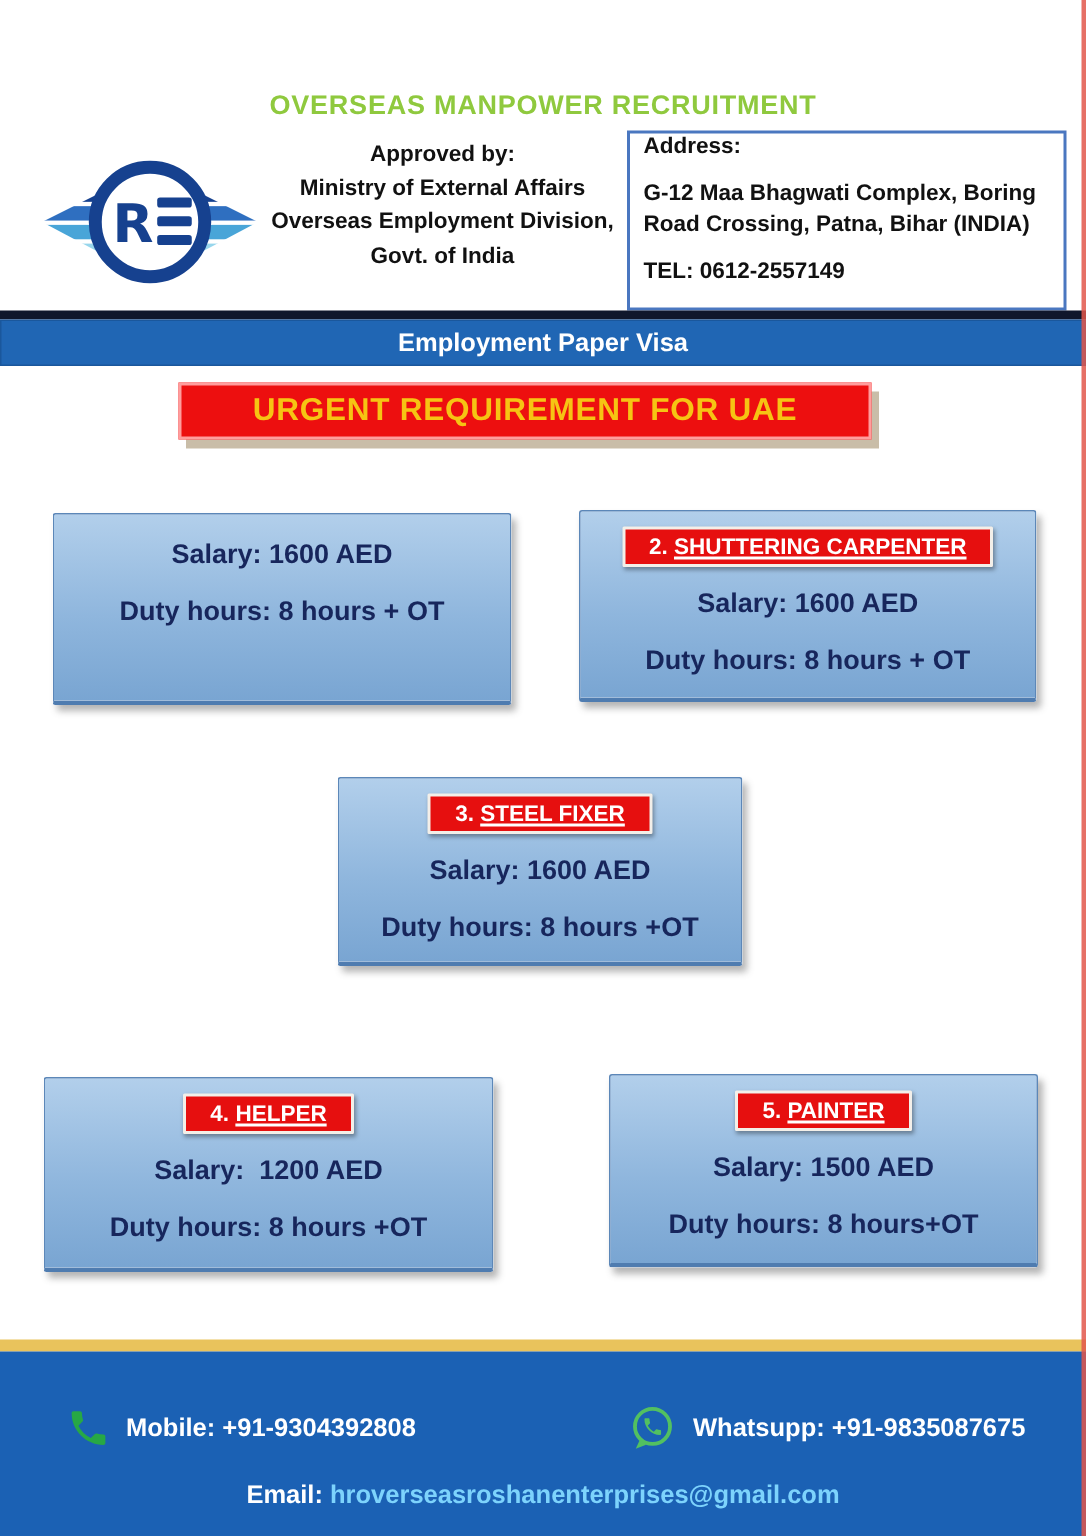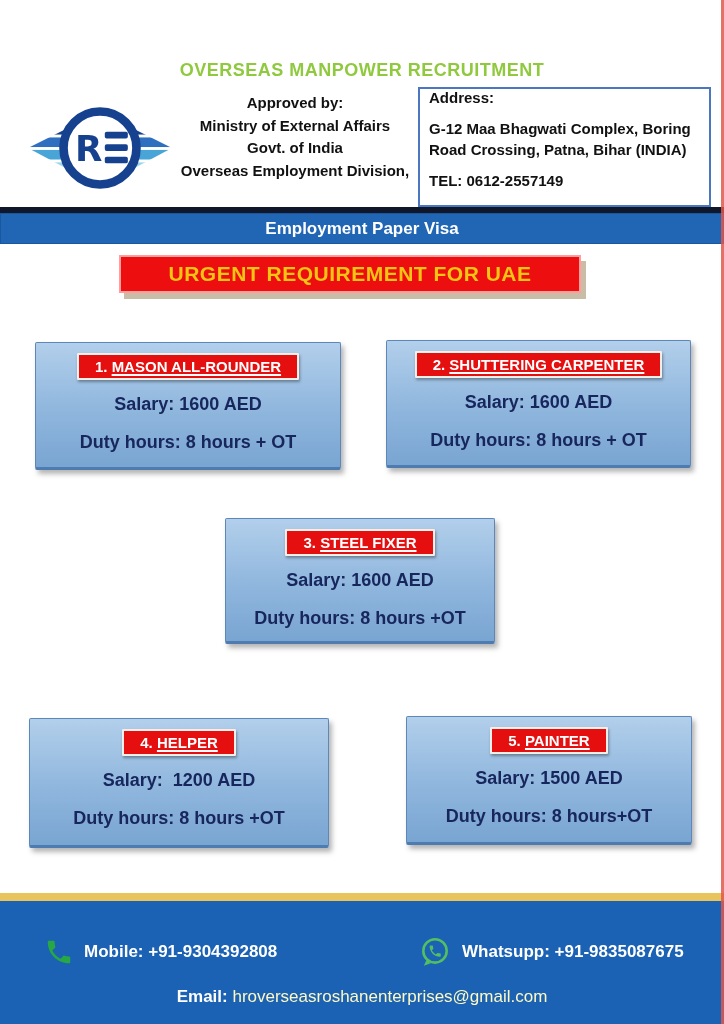--- a/index.html
+++ b/index.html
@@ -75,21 +75,21 @@
   .gold-bar { position:absolute; left:0; top:893px; width:100%; height:8px; background:#e9c35c; }
   .footer   { position:absolute; left:0; top:901px; width:100%; height:123px; background:#1b61b4; }
   .contact  { position:absolute; display:flex; align-items:center; gap:10px;
               color:#ffffff; font-size:17px; font-weight:bold; }
   .contact-mobile   { left:44px;  top:36px; }
   .contact-whatsapp { left:418px; top:34px; }
   .email-row {
     position:absolute; left:0; top:86px; width:100%; text-align:center;
     font-size:17px; font-weight:bold; color:#ffffff;
   }
-  .email-addr { color:#fef9c3; font-weight:normal; }
+  .email-addr { color:#7dd3fc; font-weight:bold; }
   .icon { display:inline-block; line-height:0; }
 </style>
 </head>
 <body>
 
 <div class="flyer">
 
   <div class="tagline">OVERSEAS MANPOWER RECRUITMENT</div>
 
   <div class="logo icon">
@@ -121,37 +121,36 @@
         <rect x="80" y="52" width="24" height="7" rx="2"></rect>
         <rect x="80" y="65" width="24" height="7" rx="2"></rect>
       </g>
     </svg>
   </div>
 
   <div class="approved">
     <div></div>
     <div>Approved by:</div>
     <div>Ministry of External Affairs</div>
+    <div>Overseas Employment Division,</div>
     <div>Govt. of India</div>
-    <div>Overseas Employment Division,</div>
   </div>
 
   <div class="address-box">
     <div class="addr-label">Address:</div>
     <div class="addr-text">G-12 Maa Bhagwati Complex, Boring Road Crossing, Patna, Bihar (INDIA)</div>
     <div class="addr-tel">TEL: 0612-2557149</div>
   </div>
 
   <div class="navy-line"></div>
   <div class="visa-bar">Employment Paper Visa</div>
 
   <div class="urgent-banner">URGENT REQUIREMENT FOR UAE</div>
 
   <div class="job-card job-1">
-    <div class="job-title"><span>1.</span> <span class="u">MASON ALL-ROUNDER</span></div>
     <div class="job-salary">Salary: 1600 AED</div>
     <div class="job-duty">Duty hours: 8 hours + OT</div>
   </div>
 
   <div class="job-card job-2">
     <div class="job-title"><span>2.</span> <span class="u">SHUTTERING CARPENTER</span></div>
     <div class="job-salary">Salary: 1600 AED</div>
     <div class="job-duty">Duty hours: 8 hours + OT</div>
   </div>
 

